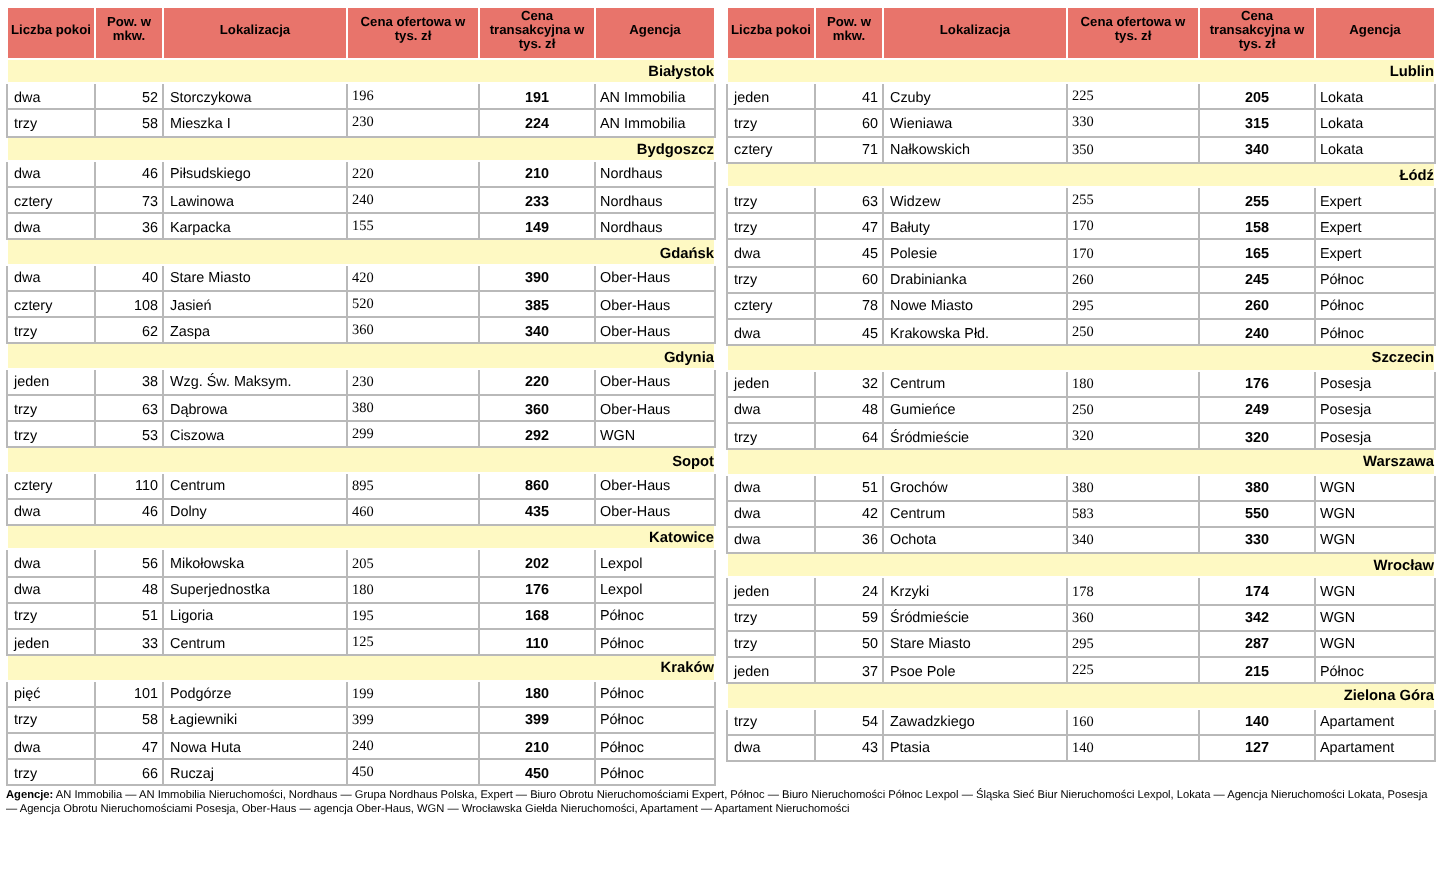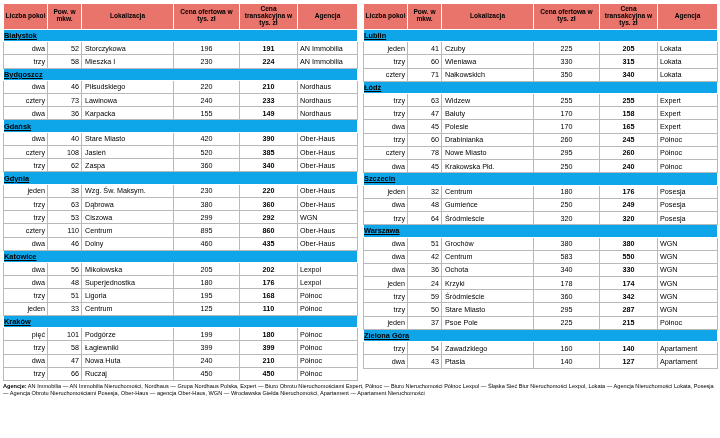--- a/index.html
+++ b/index.html
@@ -37,37 +37,36 @@
     background:#e8746b;
     color:#000;
     font-weight:bold;
     font-size:6.6px;
     line-height:1.05;
     text-align:center;
     padding:2px 1px;
     border:0.5px solid #ffffff;
   }
   .city-row td{
-    background:#0ea5e9;
+    background:#fef9c3;
     font-weight:bold;
-    text-align:left;
+    text-align:right;
     font-size:7.4px;
     padding:1.2px 0;
     border:0.5px solid #ffffff;
-    text-decoration:underline;
   }
   tbody td{
     font-size:7.2px;
     padding:1.6px 2px;
     height:9px;
   }
-  td.c-rooms{text-align:right;padding-left:3px;margin-top:16px;}
+  td.c-rooms{text-align:left;padding-left:3px;margin-top:16px;}
   td.c-area{text-align:right;}
   td.c-loc{text-align:left;padding-left:3px;}
-  td.c-ask{text-align:center;}
+  td.c-ask{text-align:left;font-family:Liberation Serif, serif;}
   td.c-trans{text-align:center;font-weight:bold;}
   td.c-ag{}
   col.w-rooms{width:44px;}
   col.w-area{width:34px;}
   col.w-loc{width:92px;}
   col.w-ask{width:66px;}
   col.w-trans{width:58px;}
   col.w-ag{width:60px;}
   .footnote{
     margin-top:2px;
@@ -198,20 +197,23 @@
               <td class="c-ag">Ober-Haus</td>
             </tr>
             <tr>
               <td class="c-rooms">trzy</td>
               <td class="c-area">53</td>
               <td class="c-loc">Ciszowa</td>
               <td class="c-ask">299</td>
               <td class="c-trans">292</td>
               <td class="c-ag">WGN</td>
             </tr>
+            <tr class="city-row">
+              <td colspan="6">Sopot</td>
+            </tr>
             <tr>
               <td class="c-rooms">cztery</td>
               <td class="c-area">110</td>
               <td class="c-loc">Centrum</td>
               <td class="c-ask">895</td>
               <td class="c-trans">860</td>
               <td class="c-ag">Ober-Haus</td>
             </tr>
             <tr>
               <td class="c-rooms">dwa</td>
@@ -441,20 +443,23 @@
               <td class="c-ag">WGN</td>
             </tr>
             <tr>
               <td class="c-rooms">dwa</td>
               <td class="c-area">36</td>
               <td class="c-loc">Ochota</td>
               <td class="c-ask">340</td>
               <td class="c-trans">330</td>
               <td class="c-ag">WGN</td>
             </tr>
+            <tr class="city-row">
+              <td colspan="6">Wrocław</td>
+            </tr>
             <tr>
               <td class="c-rooms">jeden</td>
               <td class="c-area">24</td>
               <td class="c-loc">Krzyki</td>
               <td class="c-ask">178</td>
               <td class="c-trans">174</td>
               <td class="c-ag">WGN</td>
             </tr>
             <tr>
               <td class="c-rooms">trzy</td>

